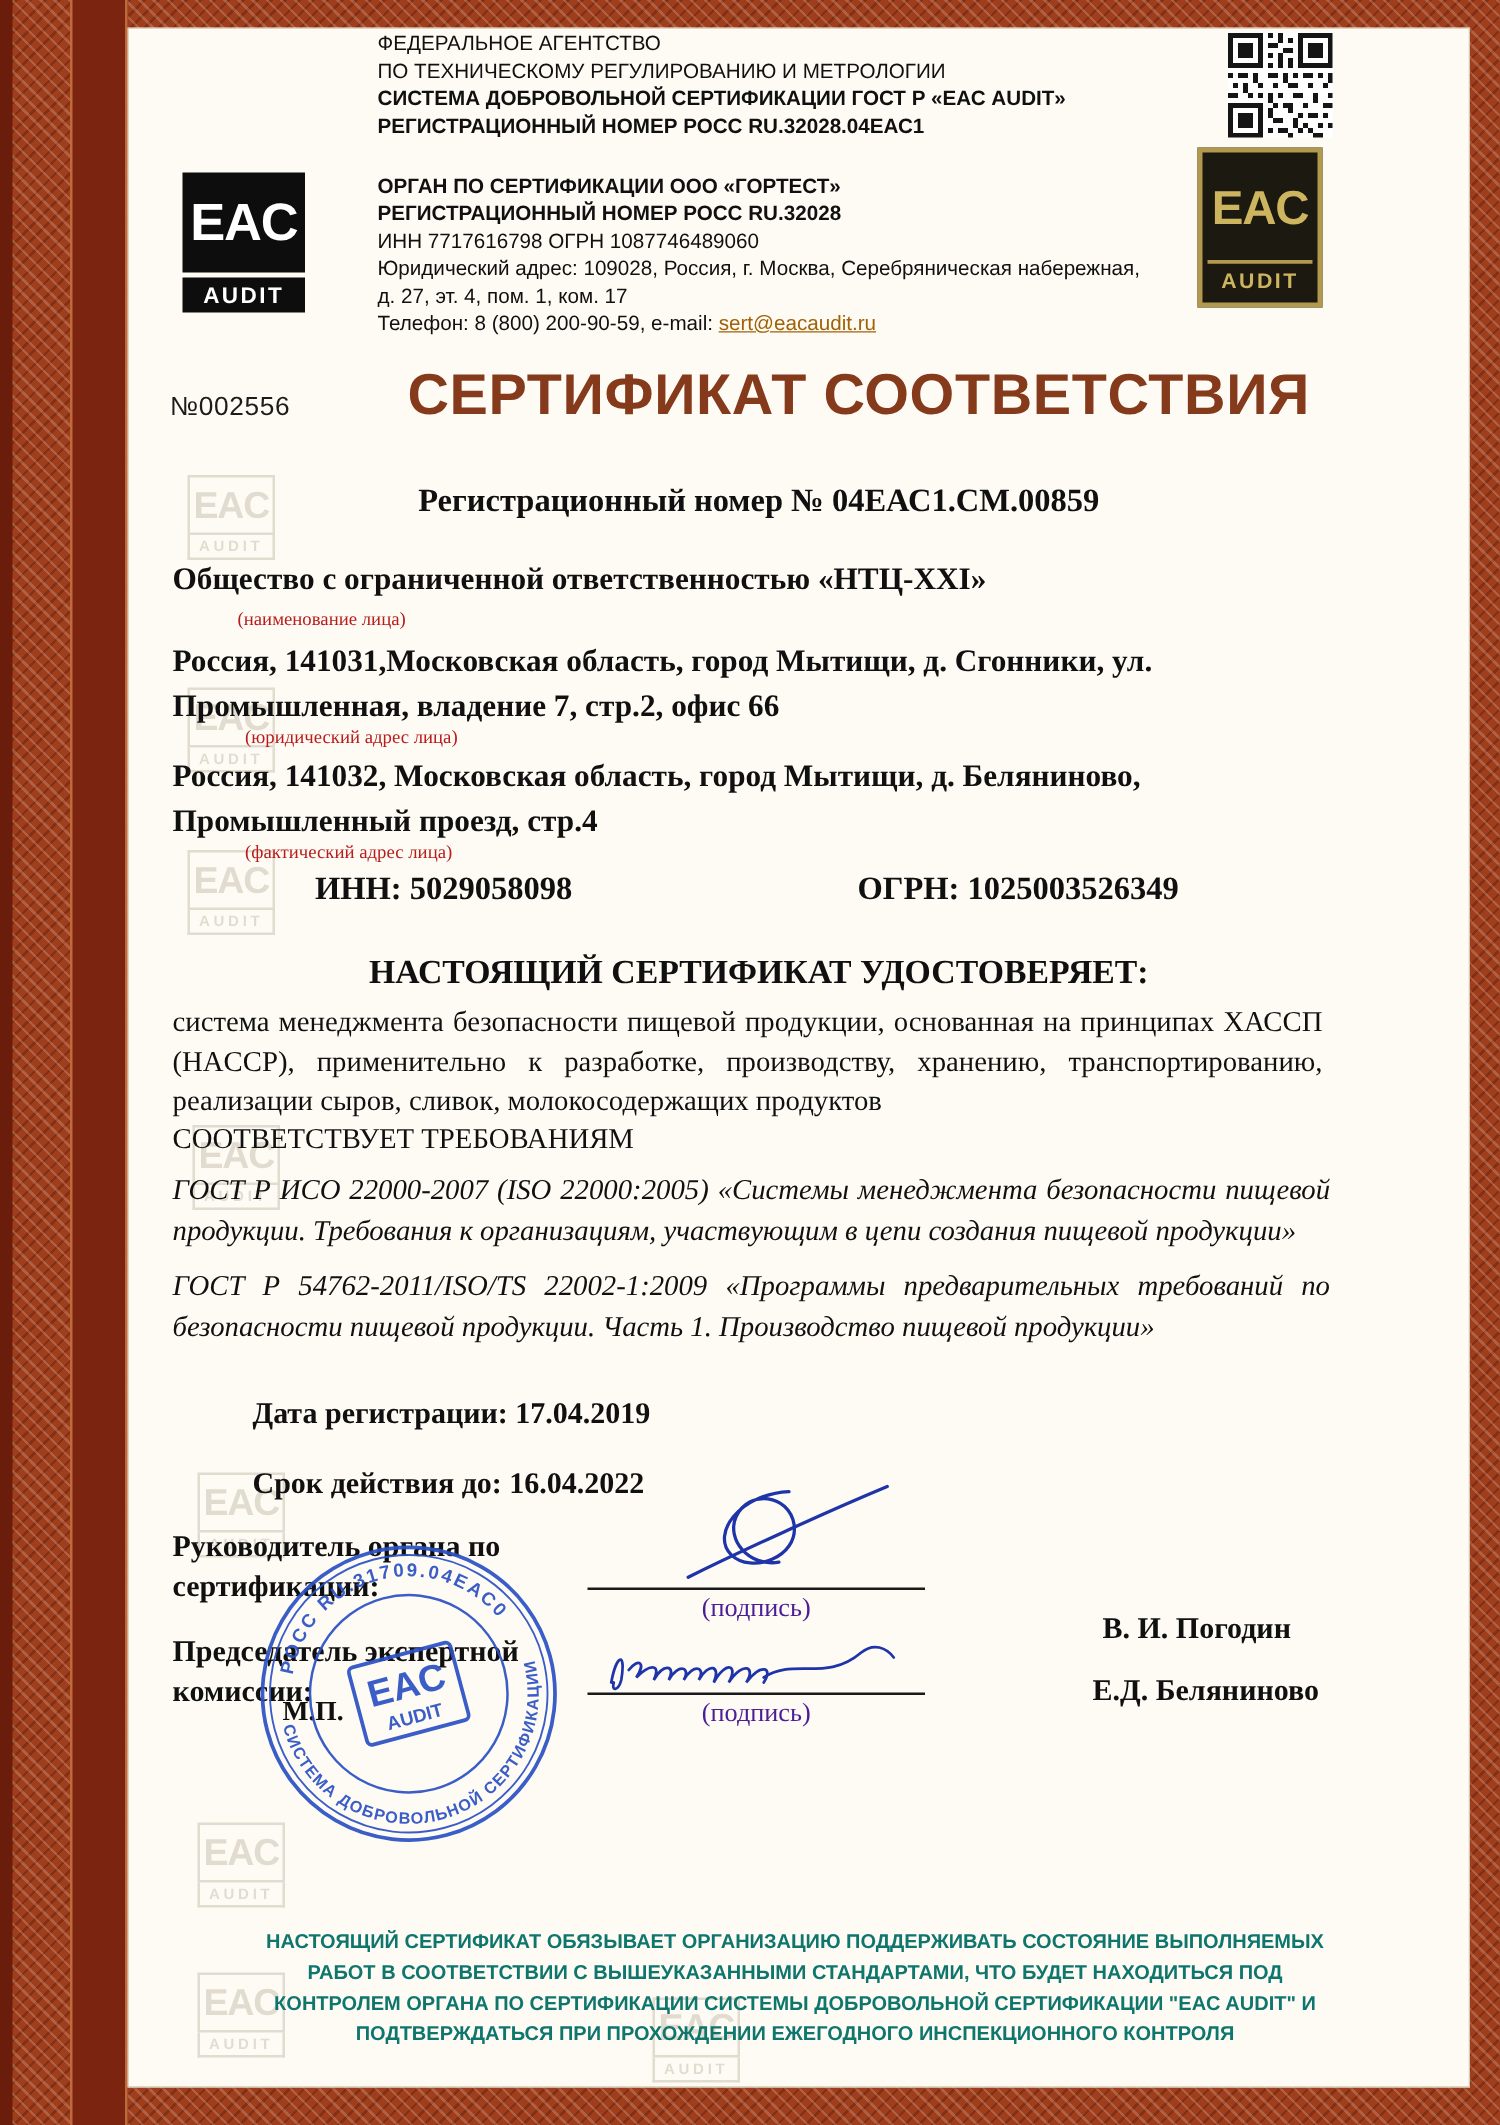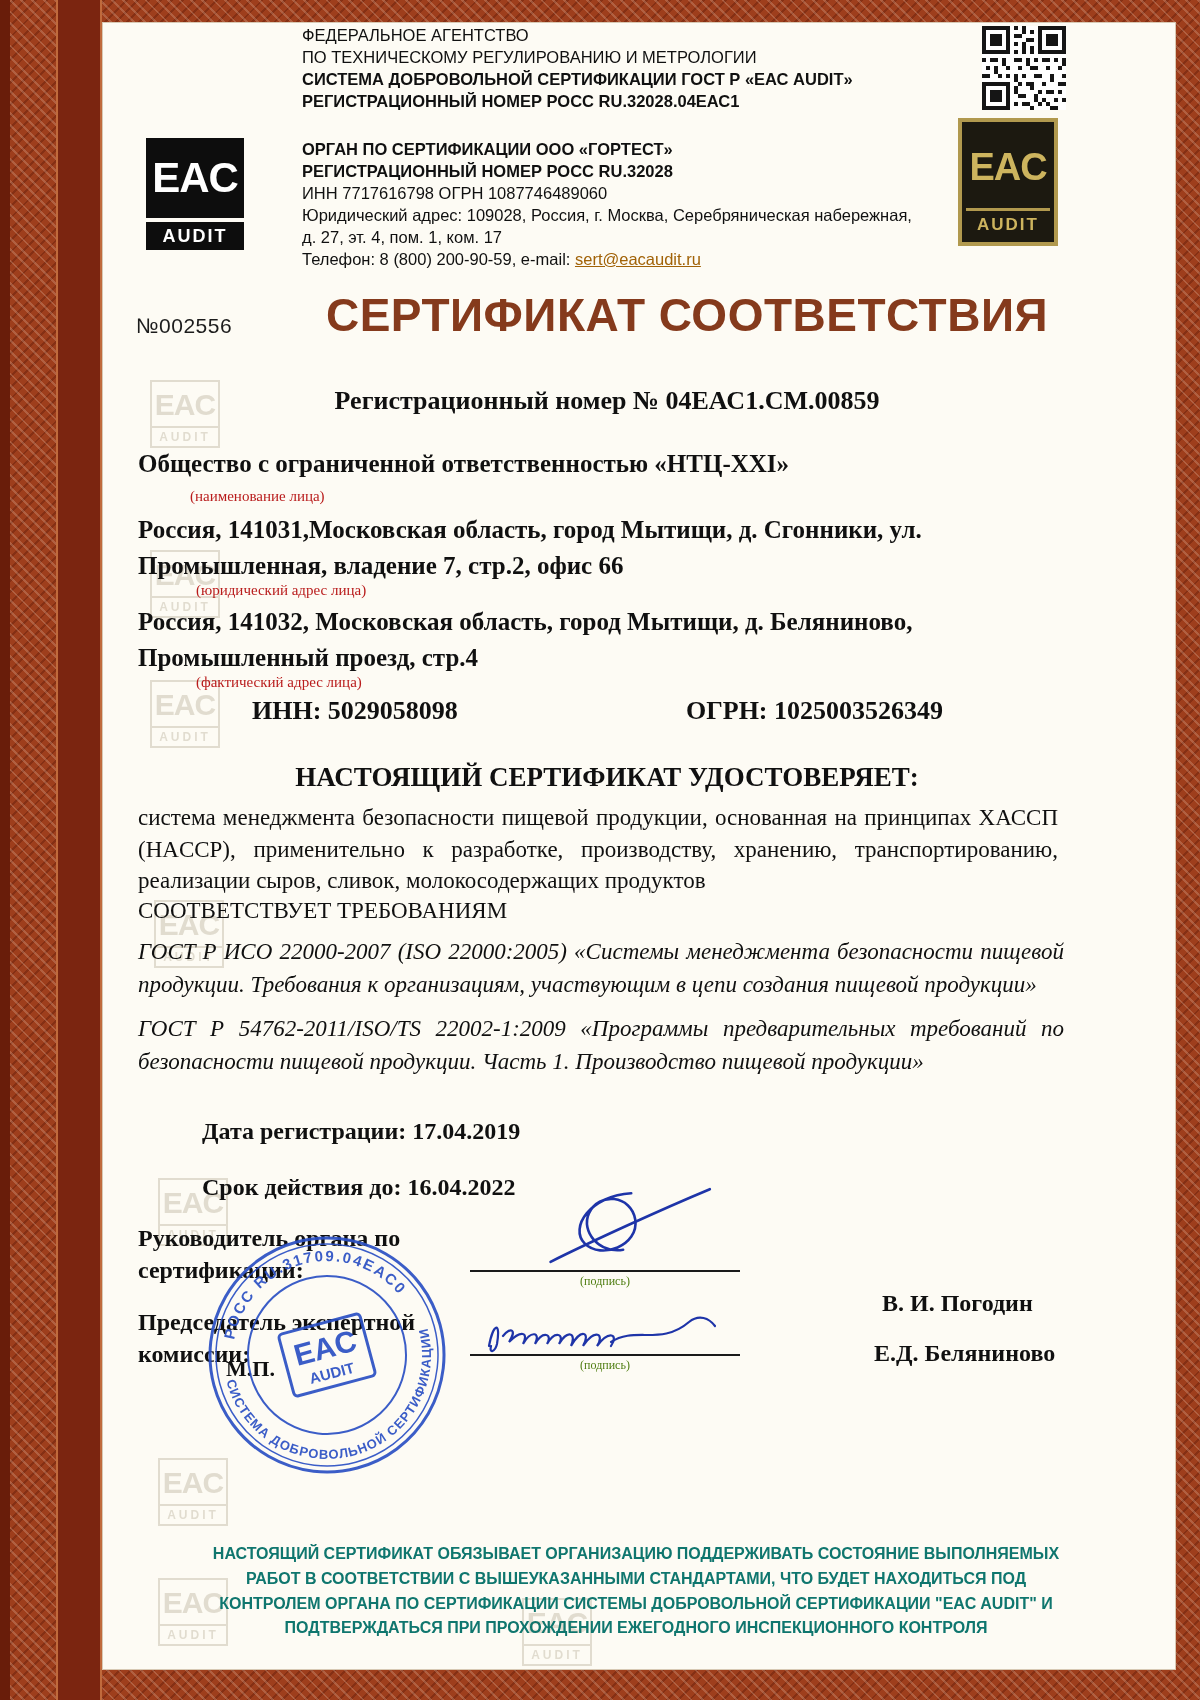--- a/index.html
+++ b/index.html
@@ -67,21 +67,21 @@
 
   .date1 { left:100px; top:1096px; font-size:24px; font-weight:bold; }
   .date2 { left:100px; top:1152px; font-size:24px; font-weight:bold; }
 
   .role1 { left:36px; top:1200px; width:345px; font-size:24px; font-weight:bold; line-height:1.35; }
   .role2 { left:36px; top:1284px; width:345px; font-size:24px; font-weight:bold; line-height:1.35; }
   .mp    { left:124px; top:1334px; font-size:22px; font-weight:bold; }
   .sig-line { width:270px; border-top:2px solid #1a1a1a; height:0; }
   .line1 { left:368px; top:1248px; }
   .line2 { left:368px; top:1332px; }
-  .cap { width:270px; text-align:center; font-size:12px; color:#4d7c0f; }
+  .cap { width:270px; text-align:center; font-size:21px; color:#4c1d95; }
   .cap1 { left:368px; top:1252px; }
   .cap2 { left:368px; top:1336px; }
   .name1 { left:780px; top:1228px; font-size:24px; font-weight:bold;margin-top:40px; }
   .name2 { left:772px; top:1318px; font-size:24px; font-weight:bold; }
   .sig1 { left:378px; top:1158px; width:252px; height:88px; }
   .sig2 { left:372px; top:1282px; width:262px; height:56px; }
 
   .stamp { left:98px; top:1206px; width:254px; height:254px; opacity:.92; }
 
   .footer { left:96px; top:1520px; width:876px; text-align:center;

